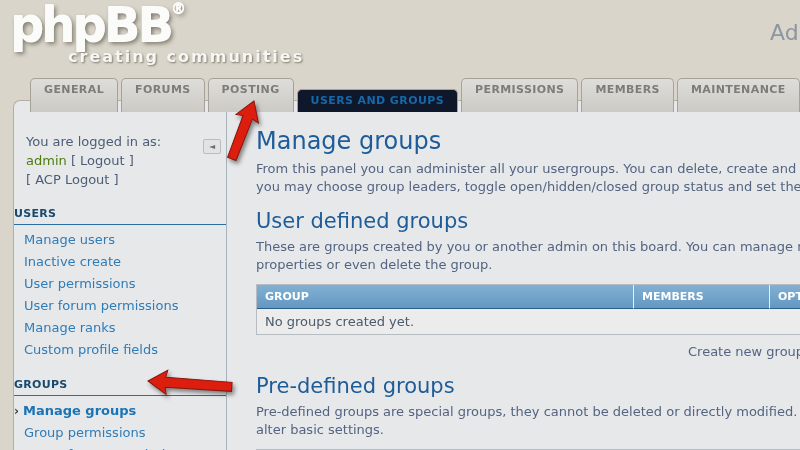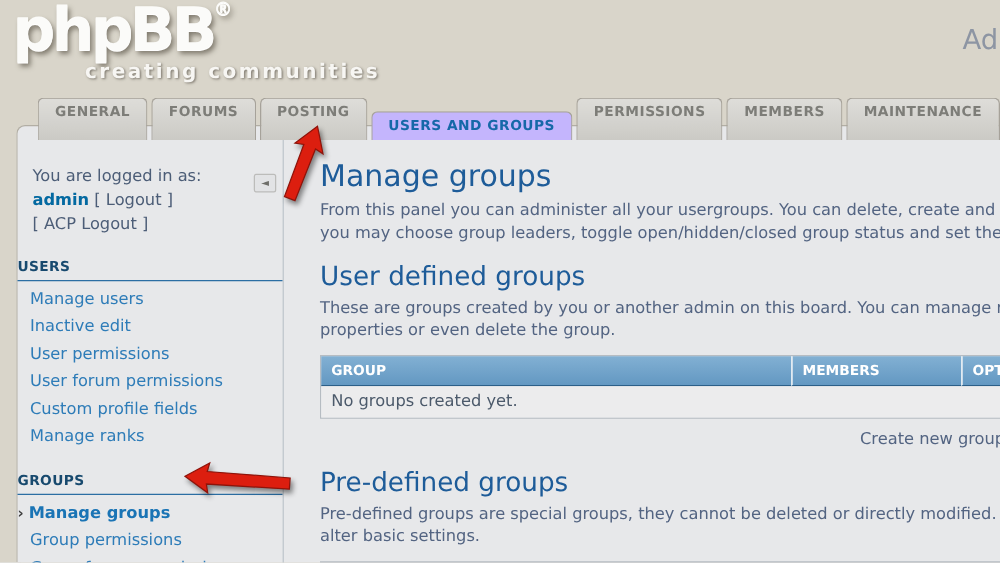--- a/index.html
+++ b/index.html
@@ -32,41 +32,41 @@
   .tabbar { position:absolute; left:30px; top:78px; display:flex; gap:3px; align-items:flex-end; z-index:3; }
   .tab {
     height:34px; line-height:21px; padding:0 13px;
     border:1px solid #a6a29a; border-bottom:none;
     border-radius:5px 5px 0 0;
     background:linear-gradient(#deddd9,#cbcac5);
     color:#7d7d78; font-size:11px; font-weight:bold; letter-spacing:0.4px;
     white-space:nowrap; cursor:pointer;
   }
   .tab.active {
-    height:23px; background:#c4b5fd; color:#1668a8; position:relative; z-index:5;
+    height:23px; background:#0f172a; color:#1668a8; position:relative; z-index:5;
   }
 
   
   .panel {
     position:absolute; left:13px; top:100px; width:800px; height:350px;
     background:#e7e8ea;
     border:1px solid #b2aea4; border-right:none; border-bottom:none;
     border-top-left-radius:7px;
   }
 
   
   .sidebar { position:absolute; left:0; top:0; width:213px; height:350px;
     border-right:1px solid #a9b3bc; border-top-left-radius:7px; }
   .collapse-btn {
     position:absolute; left:189px; top:38px; width:18px; height:15px;
     background:#e2e3e5; border:1px solid #bcbcba; border-radius:2px;
     font-size:8px; line-height:13px; text-align:center; color:#6e6e69; cursor:pointer;
   }
   .login-info { margin:31px 8px 0 12px; font-size:13px; color:#4c5d77; line-height:19px; }
-  .login-info .username { font-weight:bold; color:#0369a1; }
+  .login-info .username { font-weight:normal; color:#4d7c0f; }
   .login-info a { color:#4c5d77; text-decoration:none; cursor:pointer; }
   .menu-section { margin:10px 0 0 0; }
   .menu-title {
     font-size:11px; font-weight:bold; color:#17496e; letter-spacing:0.3px;
     padding:4px 0 4px 0; border-bottom:1px solid #2b6ea3;
   }
   .menu-items { list-style:none; margin-top:4px; }
   .menu-item {
     font-size:13px; color:#2e7cb8; padding:3px 0 4px 10px; cursor:pointer; white-space:nowrap;
   }
@@ -138,25 +138,25 @@
         <span class="username">admin</span>
         <a>[ Logout ]</a>
       </div>
       <div><a>[ ACP Logout ]</a></div>
     </div>
 
     <div class="menu-section section-users">
       <div class="menu-title">USERS</div>
       <ul class="menu-items">
         <li class="menu-item">Manage users</li>
-        <li class="menu-item">Inactive edit</li>
+        <li class="menu-item">Inactive create</li>
         <li class="menu-item">User permissions</li>
         <li class="menu-item">User forum permissions</li>
+        <li class="menu-item">Manage ranks</li>
         <li class="menu-item">Custom profile fields</li>
-        <li class="menu-item">Manage ranks</li>
       </ul>
     </div>
 
     <div class="menu-section section-groups">
       <div class="menu-title">GROUPS</div>
       <ul class="menu-items">
         <li class="menu-item active"><span class="marker">›</span><span>Manage groups</span></li>
         <li class="menu-item">Group permissions</li>
         <li class="menu-item">Group forum permissions</li>
       </ul>

